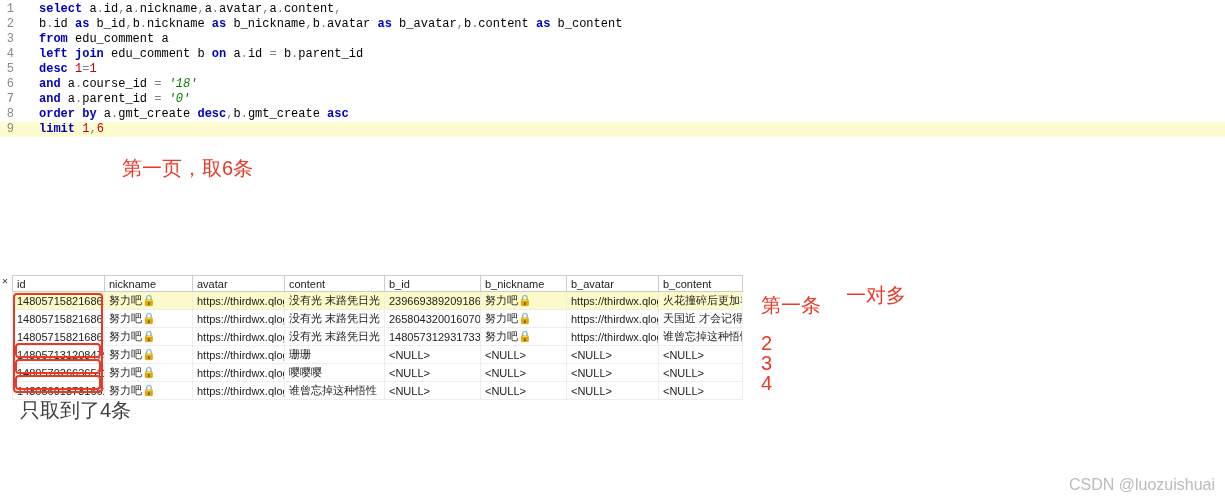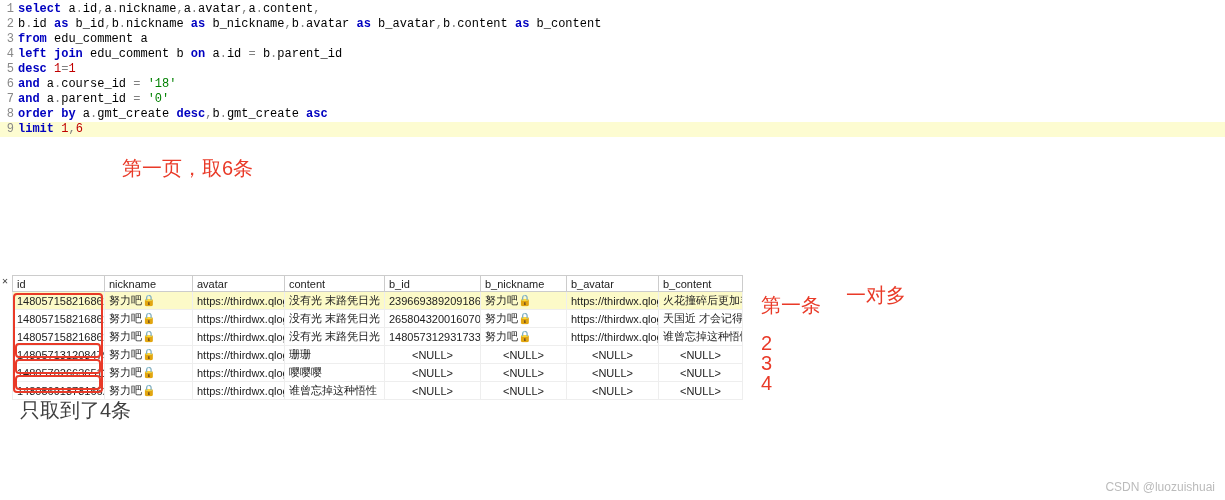--- a/index.html
+++ b/index.html
@@ -1,38 +1,38 @@
 <!DOCTYPE html>
 <html><head>
 <meta charset="utf-8">
 <style>
   * { margin:0; padding:0; box-sizing:border-box; }
   html,body { width:1225px; height:500px; font-family:Consolas,"Courier New",monospace; font-size:12px; background:#fff; overflow:hidden; }
   .editor { padding:2px 0 0 0; }
   .line { display:flex; height:15px; line-height:15px; white-space:pre; }
   .line.hl { background:#fdfcd1; }
   .gutter { width:18px; text-align:right; color:#888; padding-right:4px; user-select:none; }
-  .code { flex:1; }
+  .code { flex:1;margin-left:21px; }
   .kw { color:#0000c0; font-weight:bold; }
   .num { color:#c00000; }
-  .str { color:#008000; }
+  .str { color:#008000;font-style:italic; }
   .ident { color:#000; }
   .op { color:#808080; }
   .annot1 { position:absolute; left:110px; top:155px; color:#e93a28; font-size:20px; font-family:Arial,"Microsoft YaHei",sans-serif;margin-left:12px; }
   .results-wrap { position:absolute; top:275px; left:0; width:1225px; }
   .close-x { position:absolute; left:2px; top:0; font-size:10px; color:#444; cursor:pointer; }
   table.results { border-collapse:collapse; width:730px; margin-left:12px; font-family:Arial,"Microsoft YaHei",sans-serif; font-size:11px; table-layout:fixed; }
   table.results th { text-align:left; font-weight:normal; color:#222; border:1px solid #ccc; padding:1px 4px; height:16px; overflow:hidden; white-space:nowrap; background:#fff; }
   table.results td { border:1px solid #eee; padding:1px 4px; height:16px; overflow:hidden; white-space:nowrap; text-overflow:clip; color:#222; }
   table.results tr.rowhl td { background:#fcfac8; }
-  .null { color:#888;text-align:center; }
+  .null { color:#888; }
   .box-outer { position:absolute; border:2px solid #e93a28; border-radius:4px; pointer-events:none; }
   .annot-right { position:absolute; color:#e93a28; font-size:20px; font-family:Arial,"Microsoft YaHei",sans-serif;margin-left:16px; }
   .annot-bottom { position:absolute; left:20px; top:397px; color:#404040; font-size:20px; font-family:Arial,"Microsoft YaHei",sans-serif; }
-  .watermark { position:absolute; right:10px; bottom:6px; color:#bbb; font-size:12px; font-family:Arial,sans-serif; }
+  .watermark { position:absolute; right:10px; bottom:6px; color:#bbb; font-size:16px; font-family:Arial,sans-serif; }
 </style>
 </head>
 <body>
 
 <div class="editor" id="editor">
     <div class="line"><span class="gutter">1</span><span class="code"><span class="kw">select</span><span class="ident"> a</span><span class="op">.</span><span class="ident">id</span><span class="op">,</span><span class="ident">a</span><span class="op">.</span><span class="ident">nickname</span><span class="op">,</span><span class="ident">a</span><span class="op">.</span><span class="ident">avatar</span><span class="op">,</span><span class="ident">a</span><span class="op">.</span><span class="ident">content</span><span class="op">,</span></span></div>
     <div class="line"><span class="gutter">2</span><span class="code"><span class="ident">b</span><span class="op">.</span><span class="ident">id </span><span class="kw">as</span><span class="ident"> b_id</span><span class="op">,</span><span class="ident">b</span><span class="op">.</span><span class="ident">nickname </span><span class="kw">as</span><span class="ident"> b_nickname</span><span class="op">,</span><span class="ident">b</span><span class="op">.</span><span class="ident">avatar </span><span class="kw">as</span><span class="ident"> b_avatar</span><span class="op">,</span><span class="ident">b</span><span class="op">.</span><span class="ident">content </span><span class="kw">as</span><span class="ident"> b_content</span></span></div>
     <div class="line"><span class="gutter">3</span><span class="code"><span class="kw">from</span><span class="ident"> edu_comment a</span></span></div>
     <div class="line"><span class="gutter">4</span><span class="code"><span class="kw">left</span><span class="kw"> join</span><span class="ident"> edu_comment b </span><span class="kw">on</span><span class="ident"> a</span><span class="op">.</span><span class="ident">id </span><span class="op">=</span><span class="ident"> b</span><span class="op">.</span><span class="ident">parent_id</span></span></div>
     <div class="line"><span class="gutter">5</span><span class="code"><span class="kw">desc</span><span class="ident"> </span><span class="num">1</span><span class="op">=</span><span class="num">1</span></span></div>

